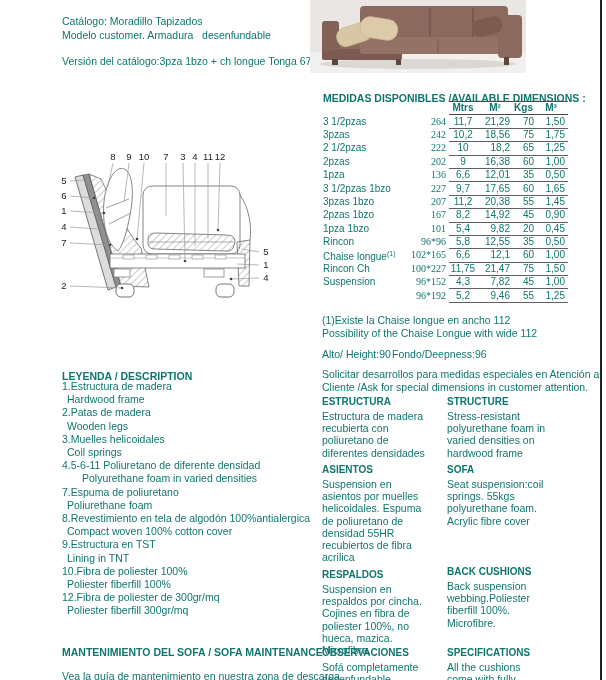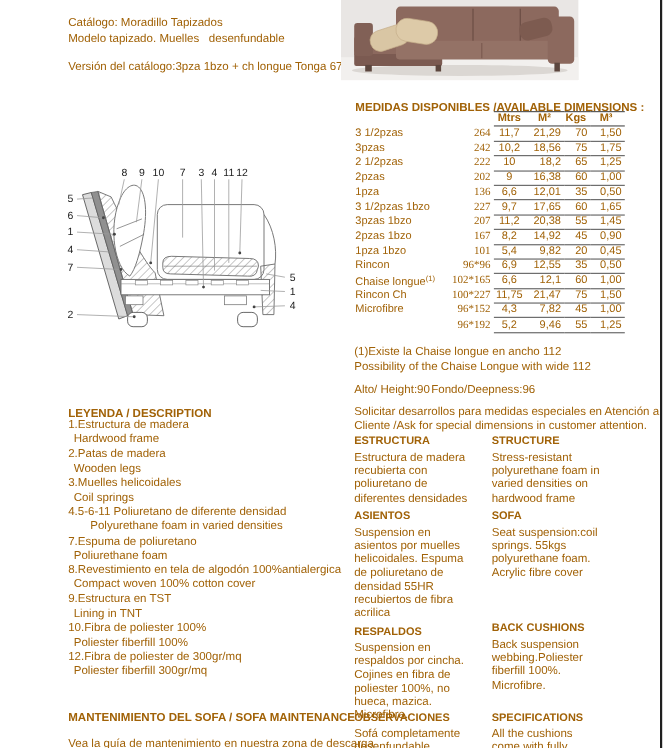--- a/index.html
+++ b/index.html
@@ -1,17 +1,17 @@
 <!DOCTYPE html>
 <html><head>
 <meta charset="utf-8">
 <style>
   html,body{margin:0;padding:0;background:#fff;}
   .page{position:relative;width:606px;height:680px;background:#ffffff;overflow:hidden;
-        font-family:"Liberation Sans",sans-serif;color:#a16207;}
+        font-family:"Liberation Sans",sans-serif;color:#0f766e;}
   .abs{position:absolute;}
   .t{font-size:10.5px;line-height:13px;white-space:pre;}
   .b{font-weight:bold;}
   .edge-rule{left:600px;top:0;width:2px;height:680px;background:#1f1f1f;}
 
   
   .dim-title{left:323px;top:92px;}
   .dim-table{left:323px;top:101px;border-collapse:collapse;font-size:10px;}
   .dim-table th,.dim-table td{padding:0 3px 0 0;height:12.4px;font-weight:normal;line-height:10px;}
   .dim-table th{font-weight:bold;}
@@ -37,21 +37,21 @@
   .sec-body{font-size:10.5px;line-height:12.2px;white-space:pre-line;width:122px;margin-top:2px;}
 
   .pre2{white-space:pre-line;}
 </style>
 </head>
 <body>
 
 <div class="page">
 
   <div class="abs t" style="left:62px;top:15px;">Catálogo: Moradillo Tapizados</div>
-  <div class="abs t" style="left:62px;top:29px;">Modelo tapizado. Muelles   desenfundable</div>
+  <div class="abs t" style="left:62px;top:29px;">Modelo customer. Armadura   desenfundable</div>
   <div class="abs t" style="left:62px;top:55px;">Versión del catálogo:3pza 1bzo + ch longue Tonga 67</div>
 
   <svg class="abs" style="left:310px;top:0;" width="216" height="73" viewBox="0 0 216 73">
     <rect width="216" height="73" fill="#e9e6e4"></rect>
     <rect y="52" width="216" height="21" fill="#f2f0ee"></rect>
     <ellipse cx="108" cy="64" rx="98" ry="5" fill="#dbd7d3"></ellipse>
     <rect x="12" y="47" width="80" height="13" rx="2" fill="#7b5a51"></rect>
     <rect x="12" y="33" width="80" height="16" rx="3" fill="#8c695e"></rect>
     <rect x="12" y="21" width="17" height="30" rx="3" fill="#816056"></rect>
     <rect x="50" y="6" width="148" height="33" rx="4" fill="#8c695e"></rect>
@@ -149,21 +149,21 @@
           <td class="c-name">1pza 1bzo</td>
           <td class="c-size">101</td>
           <td class="c-m">5,4</td>
           <td class="c-m2">9,82</td>
           <td class="c-kg">20</td>
           <td class="c-m3">0,45</td>
         </tr>
         <tr>
           <td class="c-name">Rincon</td>
           <td class="c-size">96*96</td>
-          <td class="c-m">6,9</td>
+          <td class="c-m">5,8</td>
           <td class="c-m2">12,55</td>
           <td class="c-kg">35</td>
           <td class="c-m3">0,50</td>
         </tr>
         <tr>
           <td class="c-name">Chaise longue<sup>(1)</sup></td>
           <td class="c-size">102*165</td>
           <td class="c-m">6,6</td>
           <td class="c-m2">12,1</td>
           <td class="c-kg">60</td>
@@ -171,21 +171,21 @@
         </tr>
         <tr>
           <td class="c-name">Rincon Ch</td>
           <td class="c-size">100*227</td>
           <td class="c-m">11,75</td>
           <td class="c-m2">21,47</td>
           <td class="c-kg">75</td>
           <td class="c-m3">1,50</td>
         </tr>
         <tr>
-          <td class="c-name">Microfibre</td>
+          <td class="c-name">Suspension</td>
           <td class="c-size">96*152</td>
           <td class="c-m">4,3</td>
           <td class="c-m2">7,82</td>
           <td class="c-kg">45</td>
           <td class="c-m3">1,00</td>
         </tr>
         <tr>
           <td class="c-name"></td>
           <td class="c-size">96*192</td>
           <td class="c-m">5,2</td>

